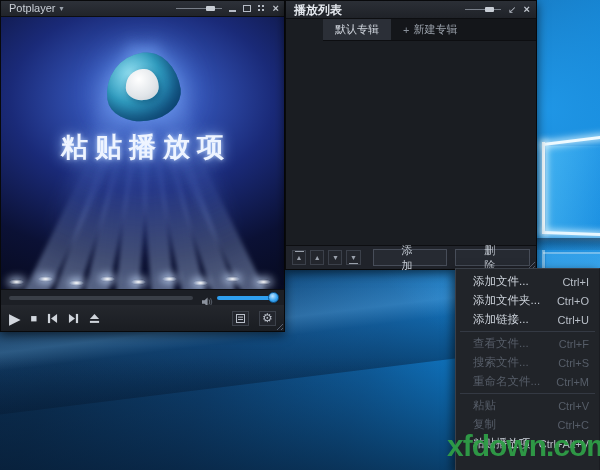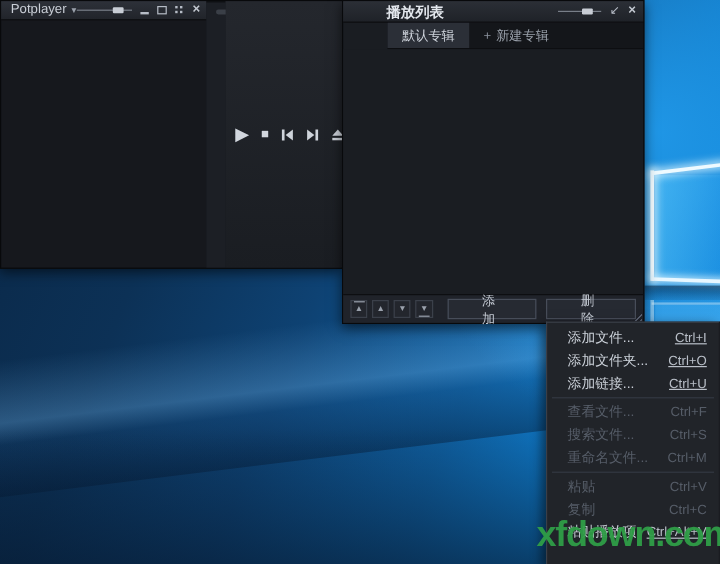--- a/index.html
+++ b/index.html
@@ -28,23 +28,23 @@
     background:#eefaff; transform:rotate(-7deg); transform-origin:left center; box-shadow:0 0 7px 2px rgba(220,245,255,0.85); }
   .logo-bottom { position:absolute; left:543px; top:231px; width:62px; height:3px; z-index:1;
     background:#e8f7ff; transform:rotate(2deg); transform-origin:left center; box-shadow:0 0 6px 2px rgba(210,240,255,0.8); }
   .logo-shadowband { position:absolute; left:537px; top:238px; width:63px; height:12px; z-index:1;
     background:linear-gradient(to bottom, rgba(8,30,55,0.55), rgba(8,30,55,0.12)); }
   .logo-refl-v { position:absolute; left:542px; top:250px; width:3px; height:18px; background:rgba(235,250,255,0.45); z-index:1; }
   .logo-refl-h { position:absolute; left:543px; top:252px; width:57px; height:2px; background:rgba(235,250,255,0.4); z-index:1; }
   .logo-refl-pane { position:absolute; left:546px; top:254px; width:54px; height:14px; background:rgba(85,195,255,0.28); z-index:1; }
 
   
-  .player { position:absolute; left:0; top:0; width:285px; height:224px; z-index:5;
+  .player { position:absolute; left:0; top:0; width:285px; height:332px; z-index:5;
     background:#16181d; border:1px solid #08090b; box-shadow:0 3px 10px rgba(0,0,0,0.6);
-    display:flex; flex-direction:row; }
+    display:flex; flex-direction:column; }
   .titlebar { height:16px; flex:0 0 16px; display:flex; align-items:center;
     background:linear-gradient(#2d3139,#21242a); border-bottom:1px solid #0d0e11; padding:0 5px 0 8px; }
   .titlebar .title { color:#c9ced6; font-size:11px; line-height:1; }
   .titlebar .arrow { color:#9aa1ab; font-size:8px; margin-left:4px; }
   .tb-spacer { flex:1; }
   .tb-icons { display:flex; align-items:center; gap:7px; }
   .mini-slider { position:relative; width:46px; height:9px; }
   .mini-slider .track { position:absolute; top:4px; left:0; right:0; height:1px; background:#787e88; }
   .mini-slider .knob { position:absolute; top:2px; right:7px; width:9px; height:5px; background:#c8cdd5; border-radius:1px; }
   .minbar { width:7px; height:2px; background:#b6bcc6; margin-top:5px; }
@@ -103,21 +103,21 @@
   .grip { position:absolute; right:1px; bottom:1px; width:9px; height:9px;
     background:repeating-linear-gradient(135deg, transparent 0 2px, #596070 2px 3px);
     clip-path:polygon(100% 0, 100% 100%, 0 100%); }
 
   
   .playlist { position:absolute; left:285px; top:0; width:252px; height:270px; z-index:6;
     background:#1a1d22; border:1px solid #08090b; box-shadow:0 3px 10px rgba(0,0,0,0.6);
     display:flex; flex-direction:column; }
   .pl-titlebar { flex:0 0 18px; display:flex; align-items:center;
     background:linear-gradient(#2b2f36,#1f2228); border-bottom:1px solid #0d0e11; padding:0 6px 0 8px; }
-  .pl-title { color:#e3e7ed; font-size:12px; font-weight:bold; line-height:1;margin-left:28px; }
+  .pl-title { color:#e3e7ed; font-size:12px; font-weight:bold; line-height:1; }
   .dockarrow { color:#b6bcc6; font-size:10px; line-height:1; }
   .pl-tabs { flex:0 0 22px; display:flex; align-items:stretch; background:#14161a; border-bottom:1px solid #0d0e11;margin-left:37px; }
   .pl-tab { display:flex; align-items:center; padding:0 12px; font-size:11px; color:#9aa1ab; }
   .pl-tab.active { background:#2b2f37; color:#d0d5dd; }
   .pl-tab .plus { font-size:11px; margin-right:4px; color:#8b929d; }
   .pl-list { flex:1; background:#1a1d22; }
   .pl-toolbar { flex:0 0 24px; display:flex; align-items:center; gap:4px;
     background:#20232a; border-top:1px solid #0d0e11; padding:0 6px; position:relative; }
   .pbtn { width:18px; height:15px; border:1px solid #3b404a; background:#23262d;
     display:flex; align-items:center; justify-content:center; color:#9aa1ac; font-size:7px; line-height:1; }
@@ -130,21 +130,21 @@
 
   
   .ctxmenu { position:absolute; left:455px; top:268px; width:145px; height:202px; z-index:10;
     background:#212429; border:1px solid #3a3f48; border-right-color:#1a1c21; border-bottom:none;
     box-shadow:-3px 3px 9px rgba(0,0,0,0.55); overflow:hidden; padding-top:3px; }
   .menu-item { display:flex; justify-content:space-between; align-items:center;
     height:19px; padding:0 10px 0 17px; }
   .menu-item .lbl { font-size:11.5px; }
   .menu-item .sc { font-size:11px; }
   .menu-item.enabled { color:#cbd1d9; }
-  .menu-item.enabled .sc { color:#b9bfc8;text-decoration:underline; }
+  .menu-item.enabled .sc { color:#b9bfc8; }
   .menu-item.disabled { color:#565d68; }
   .menu-sep { height:5px; position:relative; }
   .menu-sep::after { content:""; position:absolute; left:4px; right:4px; top:2px; height:1px; background:#343943; }
 
   
   .watermark { position:absolute; left:447px; top:429px; z-index:20;
     font-size:30px; font-weight:bold; letter-spacing:-1px; color:#2f9e47; opacity:0.95; }
 </style>
 </head>
 <body>

